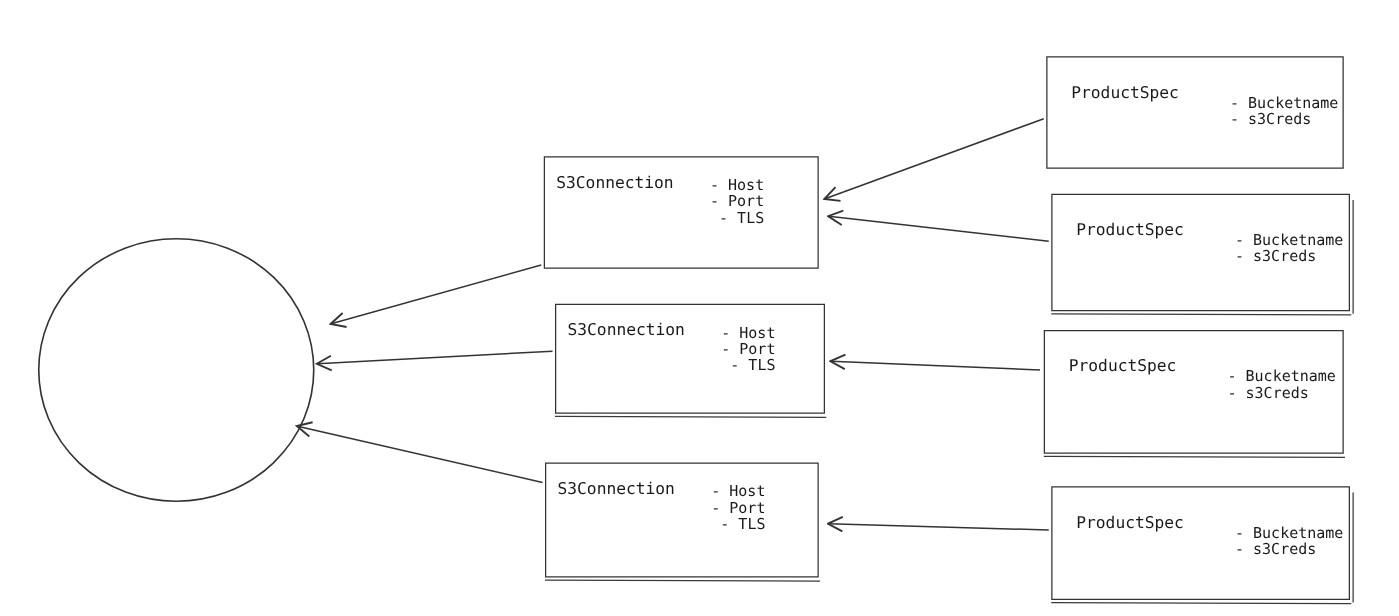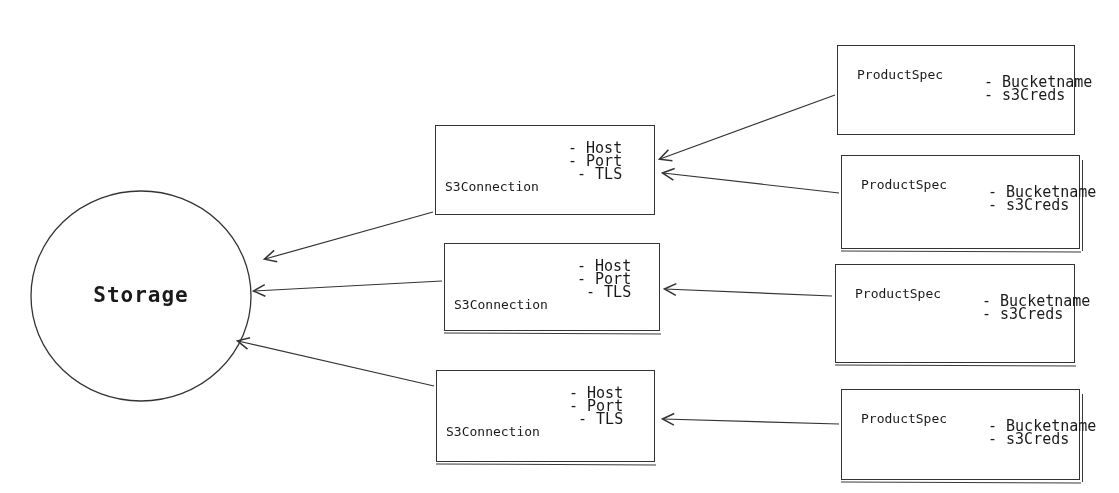--- a/index.html
+++ b/index.html
@@ -44,25 +44,25 @@
     right: -4px;
     border-right: 1px solid #3a3a3a;
     width: 0;
   }
   .box-title {
     position: absolute;
     font-size: 13px;
     letter-spacing: 0px;
     white-space: nowrap;
   }
-  .conn .box-title { left: 9px;  top: 13px; margin-top: 40px; }
+  .conn .box-title { left: 9px;  top: 13px; }
   .prod .box-title { left: 19px; top: 21px; }
   .box-attrs {
     position: absolute;
-    font-size: 15px;
+    font-size: 12px;
     line-height: 13px;
     white-space: nowrap;
   }
   .conn .box-attrs { left: 132px; top: 16px; text-align: right; }
   .prod .box-attrs { left: 146px; top: 30px; }
   .storage-label {
     position: absolute;
     left: 52px;
     top: 283px;
     width: 178px;
@@ -90,21 +90,20 @@
     <line x1="835" y1="95" x2="660" y2="159" stroke="#333333" stroke-width="1.2" marker-end="url(#arrowhead)"></line>
     <line x1="839" y1="193" x2="663" y2="173" stroke="#333333" stroke-width="1.2" marker-end="url(#arrowhead)"></line>
     <line x1="832" y1="296" x2="665" y2="289" stroke="#333333" stroke-width="1.2" marker-end="url(#arrowhead)"></line>
     <line x1="839" y1="424" x2="663" y2="419" stroke="#333333" stroke-width="1.2" marker-end="url(#arrowhead)"></line>
 
     <line x1="433" y1="212" x2="265" y2="259" stroke="#333333" stroke-width="1.2" marker-end="url(#arrowhead)"></line>
     <line x1="442" y1="281" x2="254" y2="291" stroke="#333333" stroke-width="1.2" marker-end="url(#arrowhead)"></line>
     <line x1="434" y1="386" x2="238" y2="341" stroke="#333333" stroke-width="1.2" marker-end="url(#arrowhead)"></line>
   </svg>
 
-  <div class="storage-label">Storage</div>
 
   <div class="box conn" style="left:435px; top:125px; width:220px; height:90px;">
     <div class="box-title">S3Connection</div>
     <div class="box-attrs">
       <div>- Host</div>
       <div>- Port</div>
       <div>- TLS</div>
     </div>
   </div>
 

